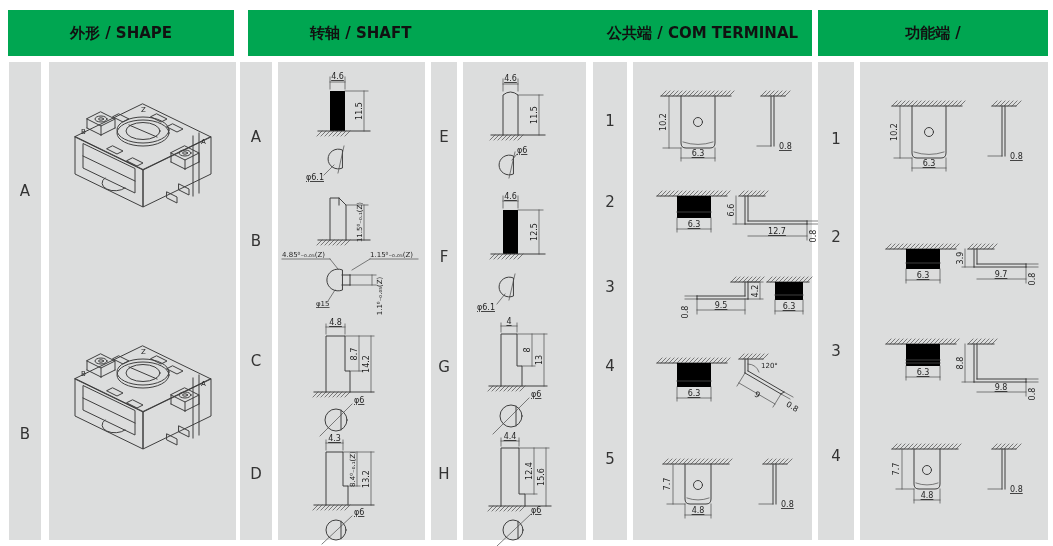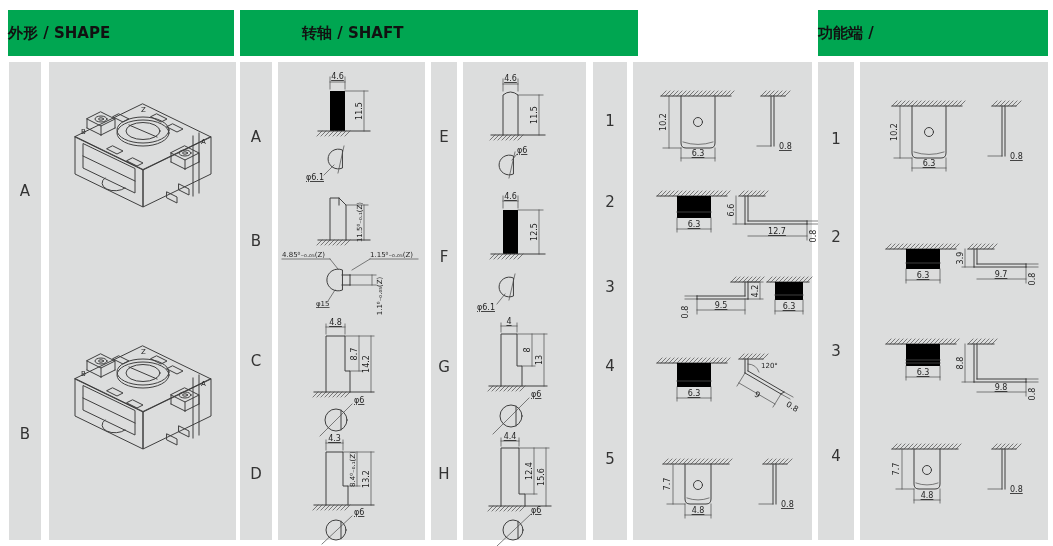--- a/index.html
+++ b/index.html
@@ -1,42 +1,45 @@
 <!DOCTYPE html>
 <html><head>
 <meta charset="utf-8">
 <style>
   *{margin:0;padding:0;box-sizing:border-box}
   html,body{background:#ffffff}
   body{font-family:"DejaVu Sans","Liberation Sans",sans-serif}
   #page{position:relative;width:1053px;height:546px;background:#fff;overflow:hidden}
   .hdr{position:absolute;top:10px;height:46px;background:#00a651;color:#111;
-       display:flex;align-items:center;
+       display:flex;align-items:center;justify-content:center;
        font-size:15px;font-weight:600;text-align:center;line-height:1.2}
   .hdr.left{justify-content:flex-start;padding-left:62px}
   .panel{position:absolute;top:62px;height:478px;background:#dcdddd}
   .rlabel{position:absolute;left:0;right:0;text-align:center;font-size:15px;color:#333}
   svg.draw{position:absolute;left:0;overflow:visible}
   svg line,svg path,svg circle,svg ellipse,svg polygon{stroke:#3f3f3f;stroke-width:1;fill:none;stroke-linecap:square}
   svg .dim{stroke-width:.7;stroke:#4a4a4a}
   svg .hatch{stroke-width:.7;stroke:#4a4a4a}
   svg text{font-size:8px;fill:#1f1f1f;stroke:none;font-family:"DejaVu Sans",sans-serif}
   svg text.sm{font-size:7px}
   .u{text-decoration:underline}
 </style>
 </head>
 <body>
 
 <div id="page">
 
   <div class="hdr" style="left:8px;width:226px">
       <span>外形 / SHAPE</span>
     </div>
-  <div class="hdr left" style="left:240px;width:398px">
+  <div class="hdr left" style="left:248px;width:346px">
       <span>转轴 / SHAFT</span>
+    </div>
+  <div class="hdr" style="left:593px;width:219px">
+      <span>公共端 / COM TERMINAL</span>
     </div>
   <div class="hdr" style="left:818px;width:230px">
     <div>
       <div>功能端 /</div>
     </div>
   </div>
 
   <div class="panel" style="left:9px;width:32px">
     <div class="rlabel" style="top:120px">A</div>
     <div class="rlabel" style="top:363px">B</div>

